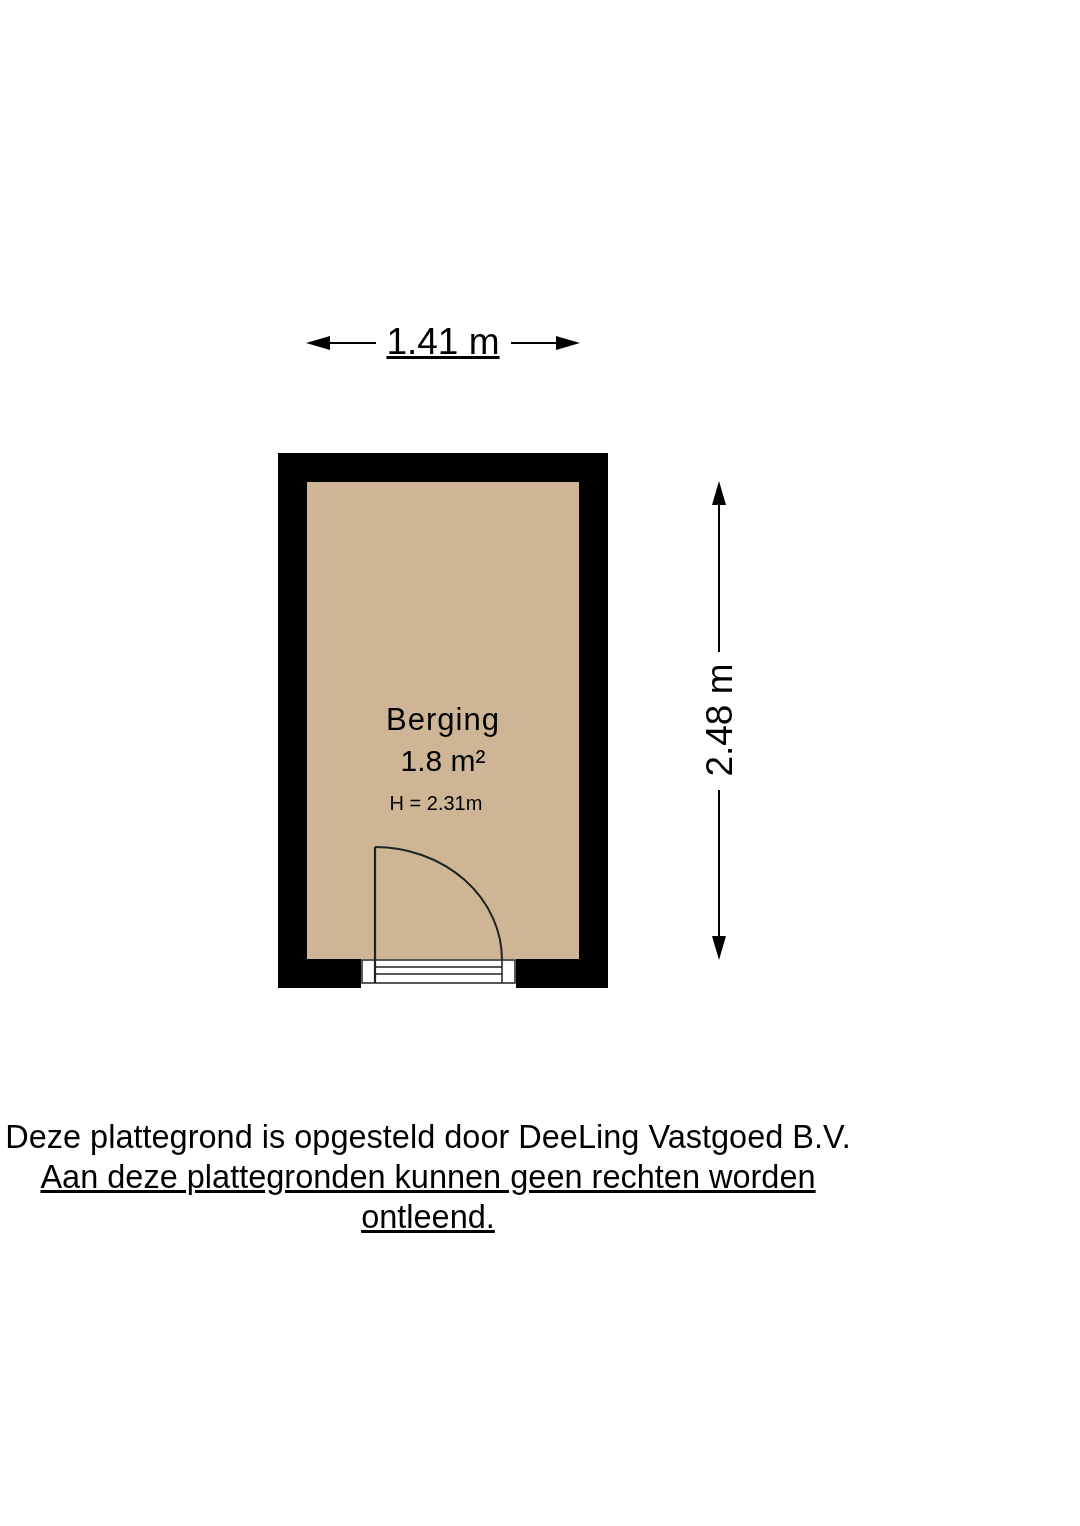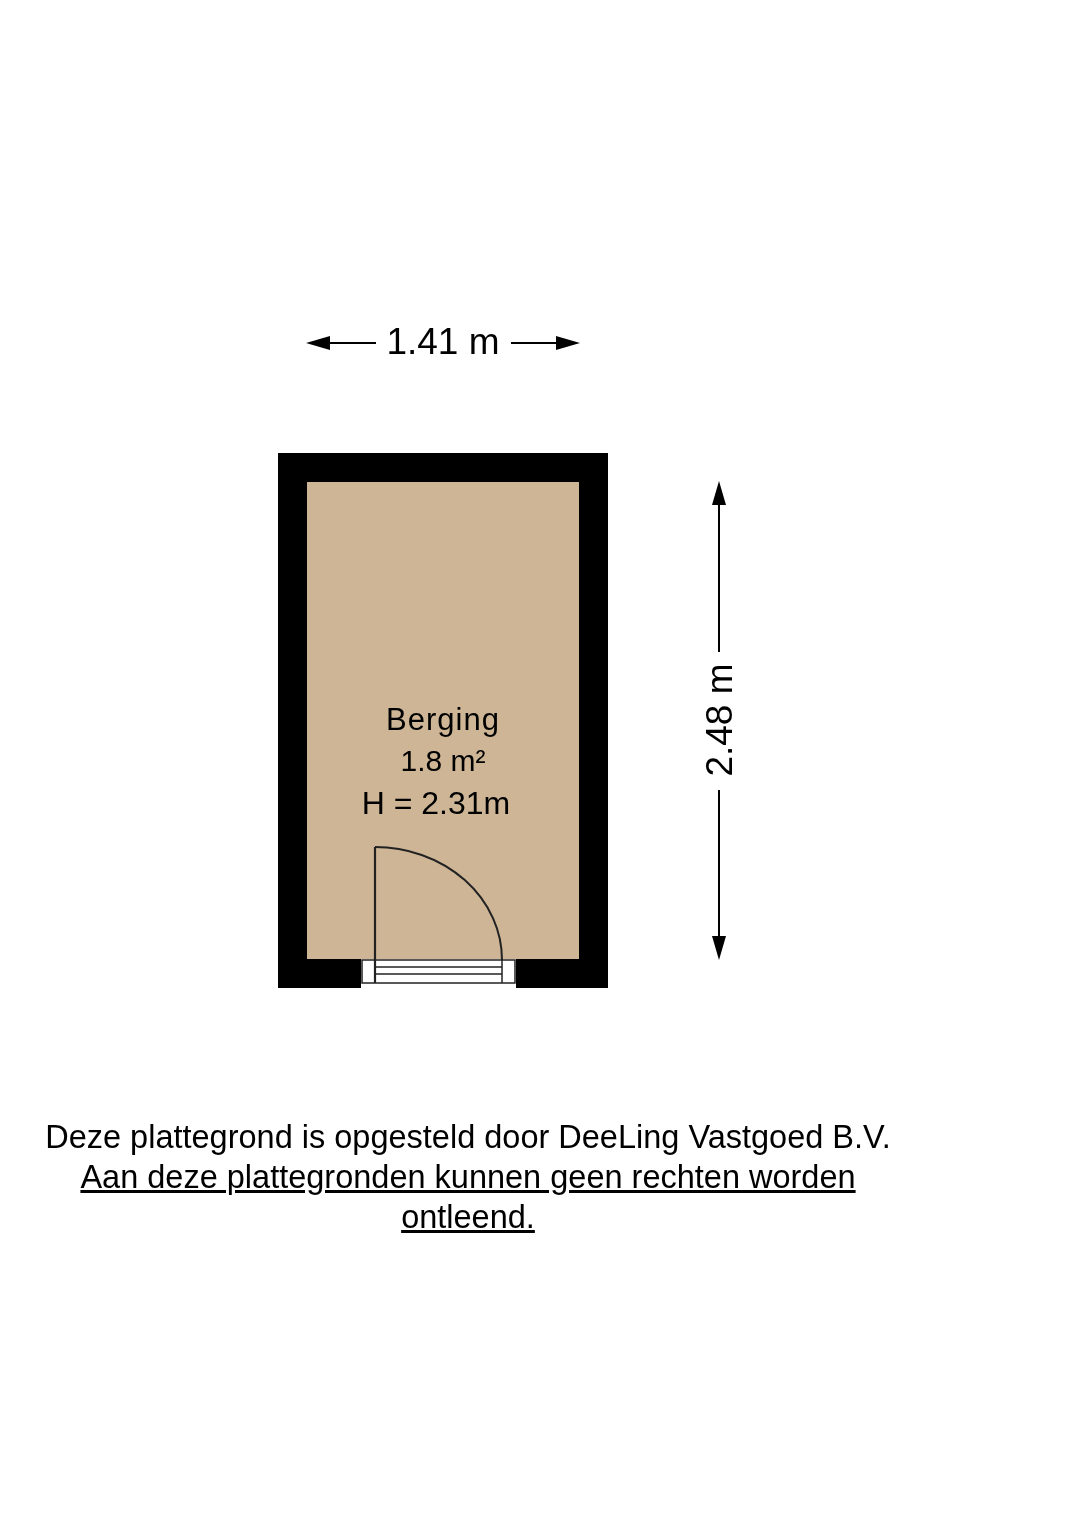--- a/index.html
+++ b/index.html
@@ -1,27 +1,27 @@
 <!DOCTYPE html>
 <html><head>
 <meta charset="utf-8">
 <style>
   html, body { margin:0; padding:0; background:#ffffff; }
   body { width:1080px; height:1526px; position:relative; overflow:hidden;
          font-family:"Liberation Sans", "DejaVu Sans", sans-serif; color:#000; }
   svg.plan { position:absolute; left:0; top:0; }
   .dim-h-label { position:absolute; left:380px; top:318px; width:126px; text-align:center;
-                 font-size:37px; line-height:48px; }
+                 font-size:37px; line-height:48px;text-decoration:underline; }
   .dim-v-label { position:absolute; left:720px; top:720px; transform:translate(-50%,-50%) rotate(-90deg);
                  font-size:37px; line-height:44px; white-space:nowrap; }
   .room-label { position:absolute; left:307px; width:272px; text-align:center; }
   .room-name { top:700px; font-size:31px; letter-spacing:1px; line-height:40px; }
   .room-area { top:741px; font-size:30px; line-height:40px; }
-  .room-height { top:783px; font-size:32px; line-height:40px; left:300px; }
-  .footer { position:absolute; left:0; width:856px; text-align:center; font-size:32.5px; line-height:40px;margin-left:40px; }
+  .room-height { top:783px; font-size:20px; line-height:40px; left:300px; }
+  .footer { position:absolute; left:0; width:856px; text-align:center; font-size:32.5px; line-height:40px; }
   .footer-1 { top:1117px; }
   .footer-2 { top:1157px;text-decoration:underline; }
 </style>
 </head>
 <body>
 
 <svg class="plan" width="1080" height="1526" viewBox="0 0 1080 1526">
 
   <g>
     <line x1="318" y1="343" x2="376" y2="343" stroke="#000" stroke-width="2"></line>

